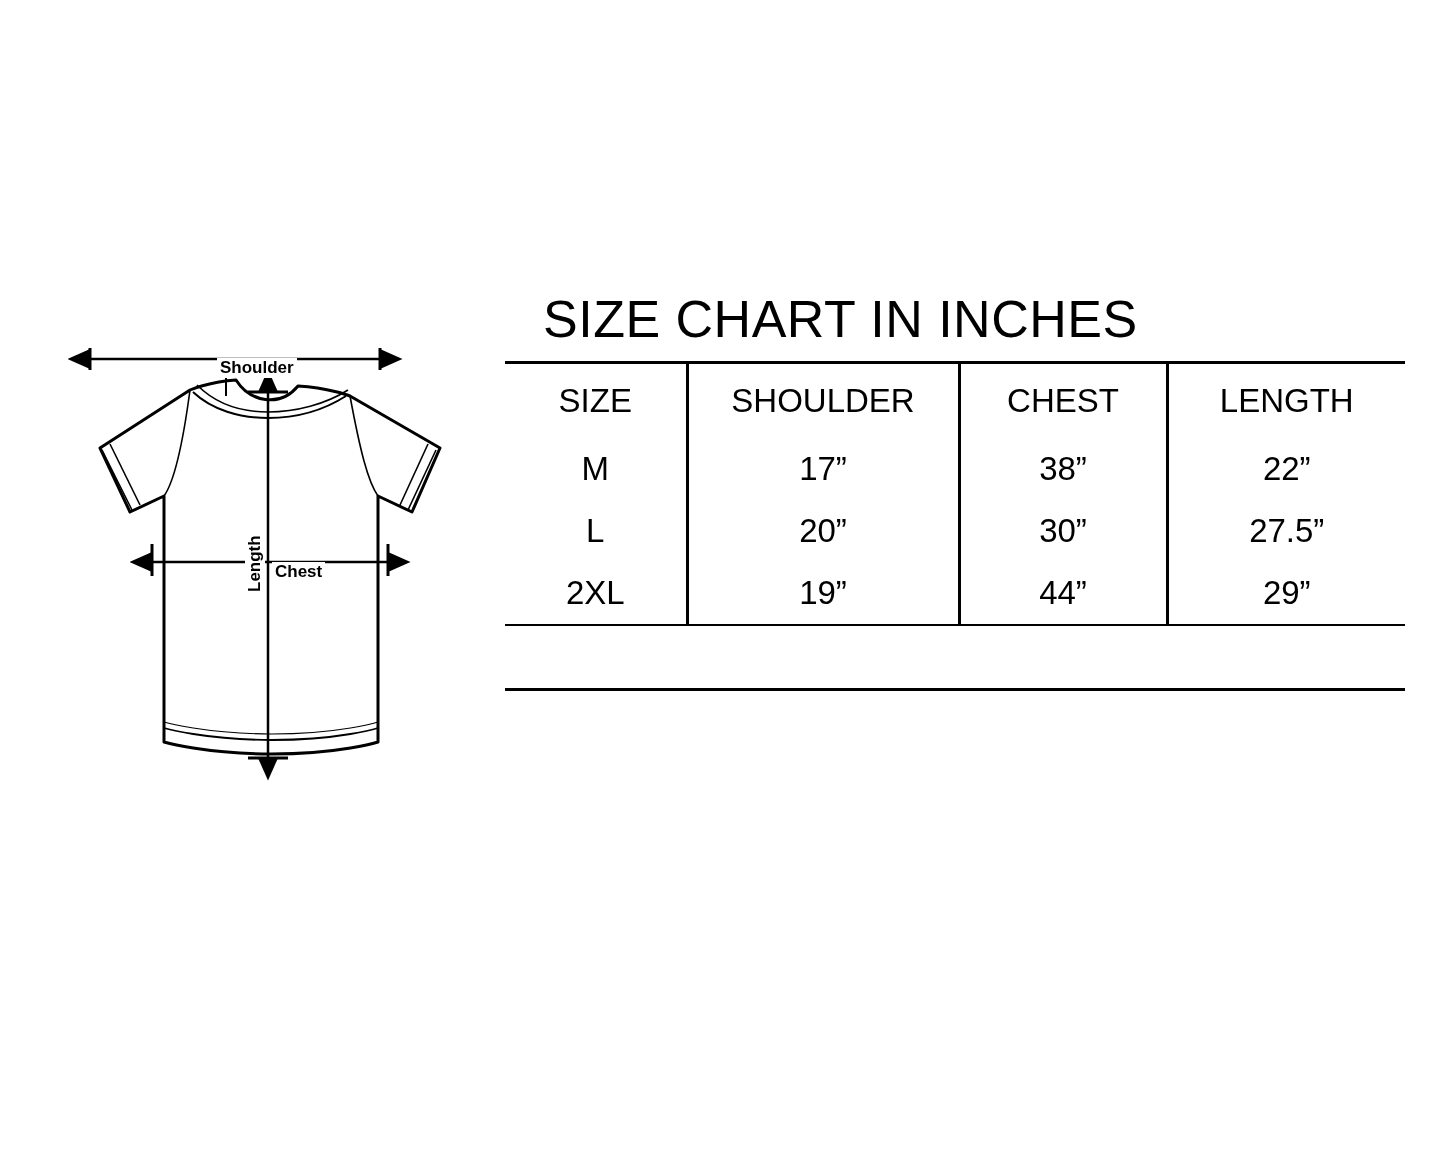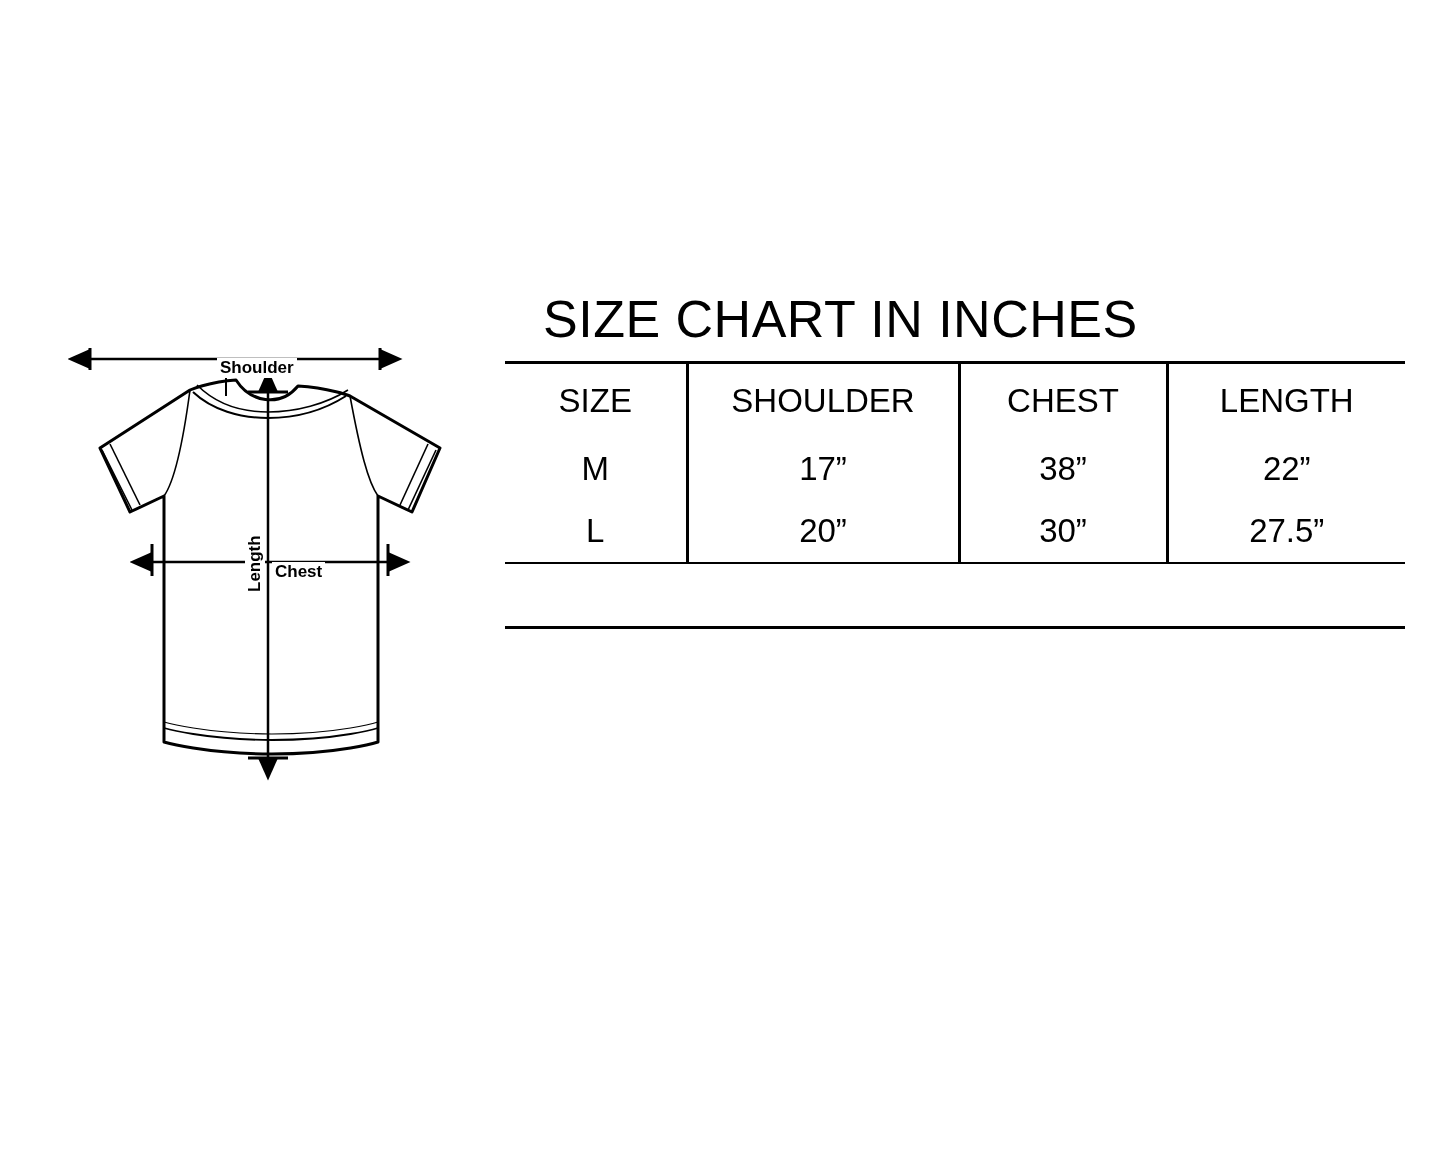--- a/index.html
+++ b/index.html
@@ -211,19 +211,25 @@
       </tr>
 
       <tr class="body-row">
         <td class="size-cell row-sep-thin">L</td>
         <td class="val-cell vsep row-sep-thin">20”</td>
         <td class="val-cell vsep row-sep-thin">30”</td>
         <td class="val-cell vsep row-sep-thin">27.5”</td>
       </tr>
 
 
+      <tr class="body-row">
+        <td class="size-cell row-sep">2XL</td>
+        <td class="val-cell vsep row-sep">19”</td>
+        <td class="val-cell vsep row-sep">44”</td>
+        <td class="val-cell vsep row-sep">29”</td>
+      </tr>
     </tbody>
   </table>
 
   <div class="hrule thin" style="margin-top:0;"></div>
   <div style="height:62px"></div>
   <div class="hrule"></div>
 </div>
 
 </body></html>

